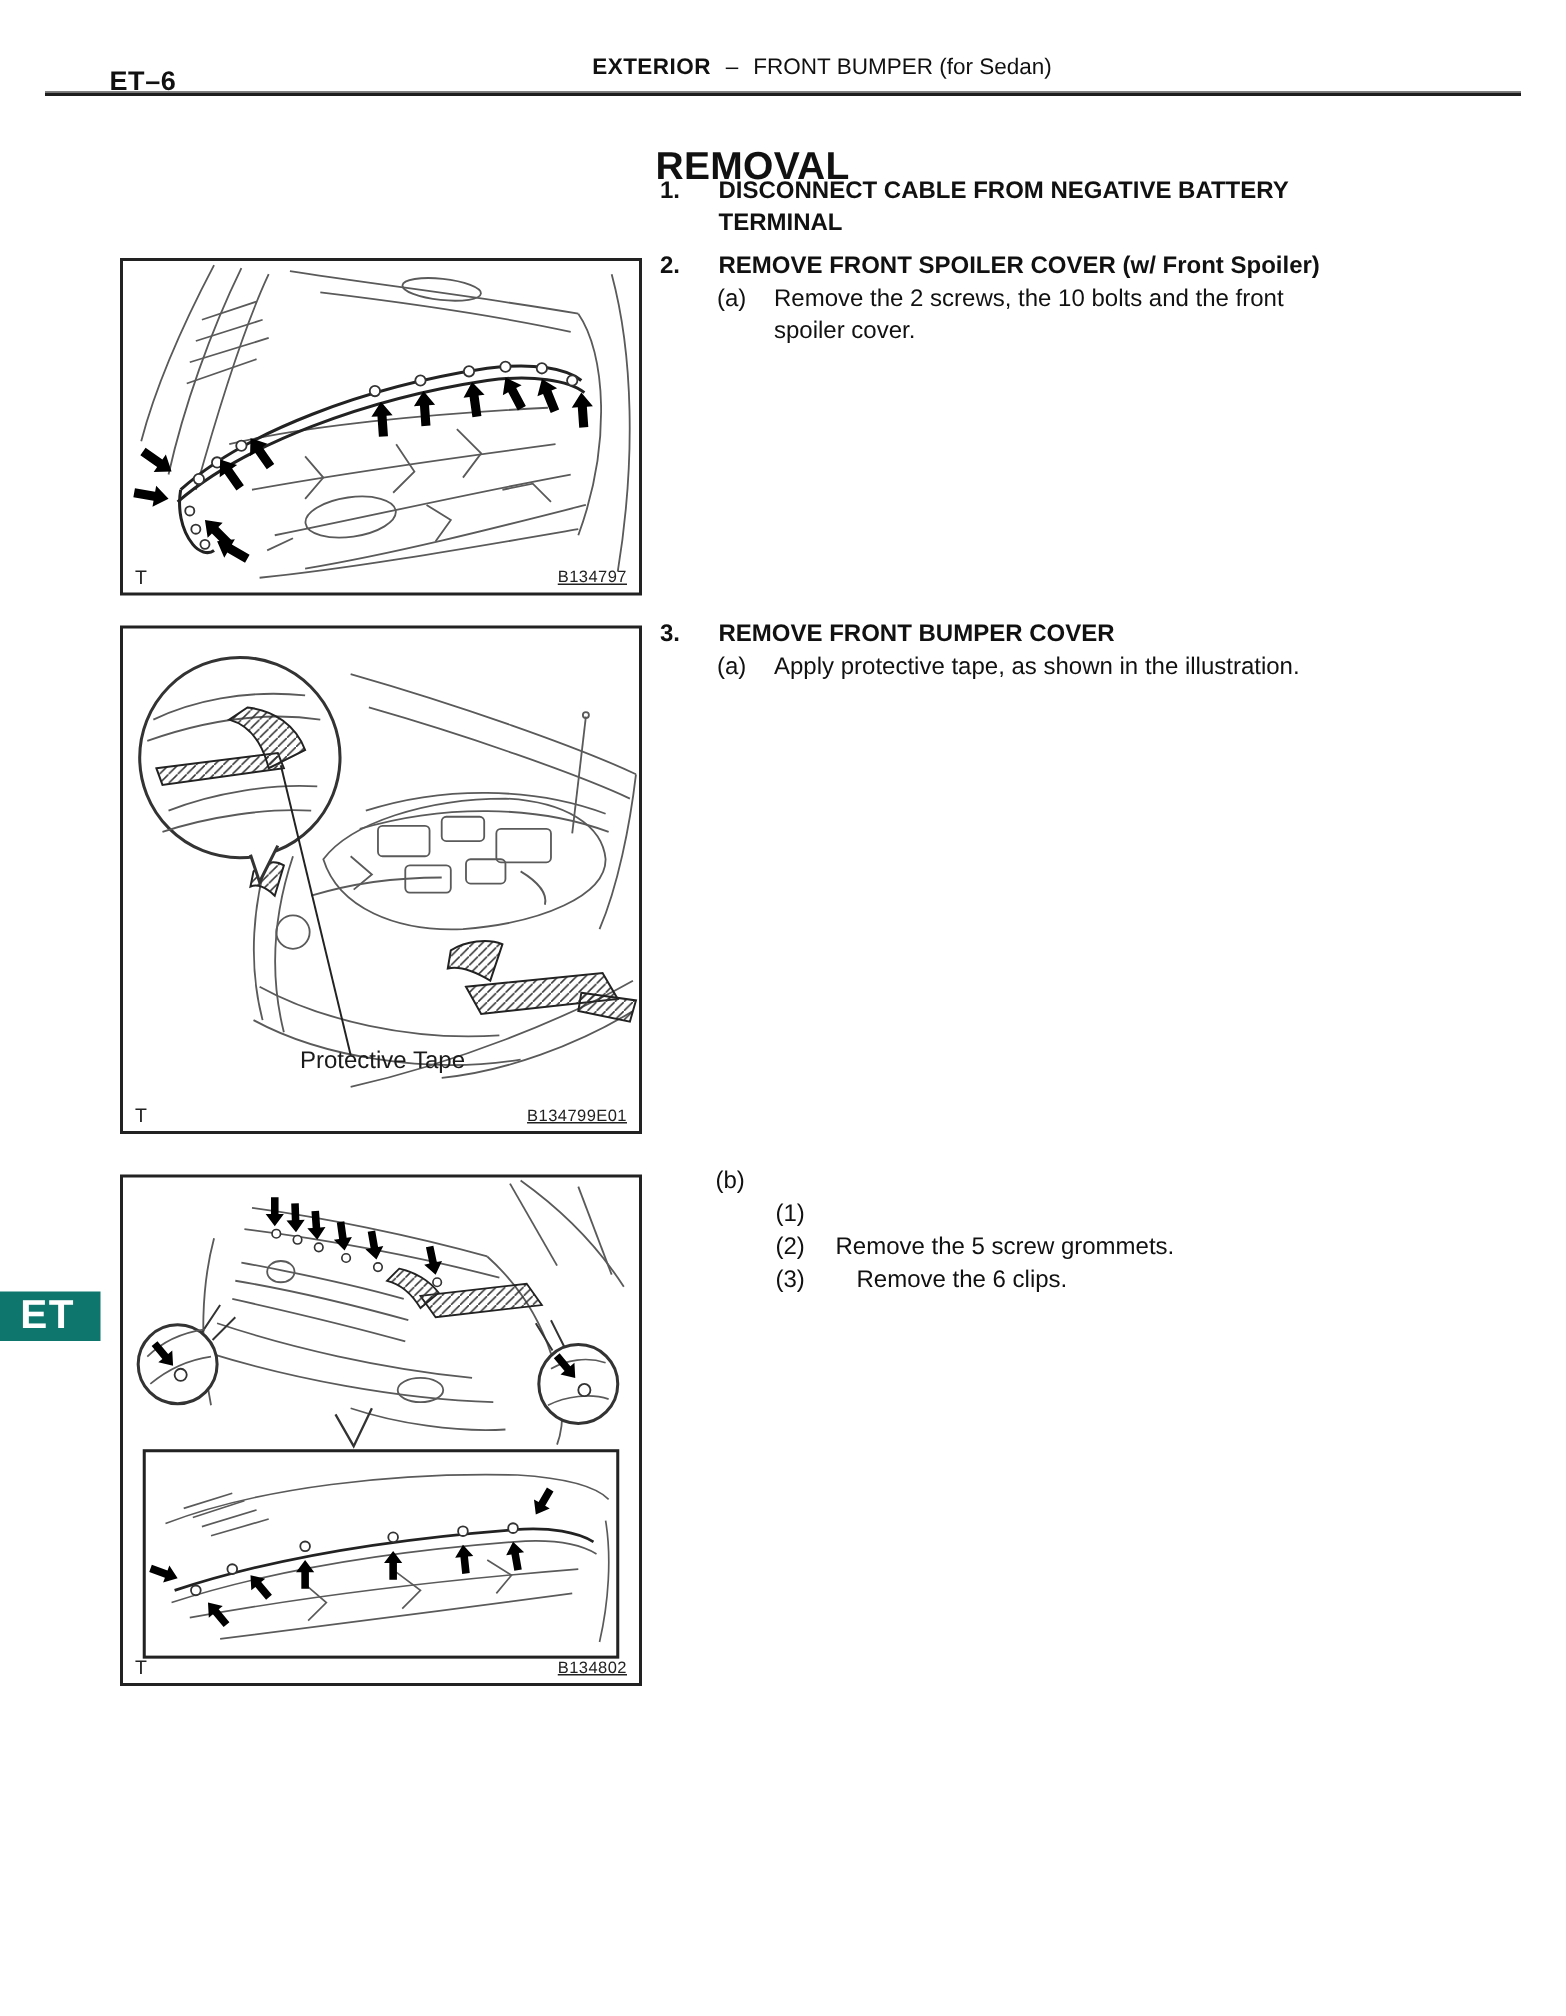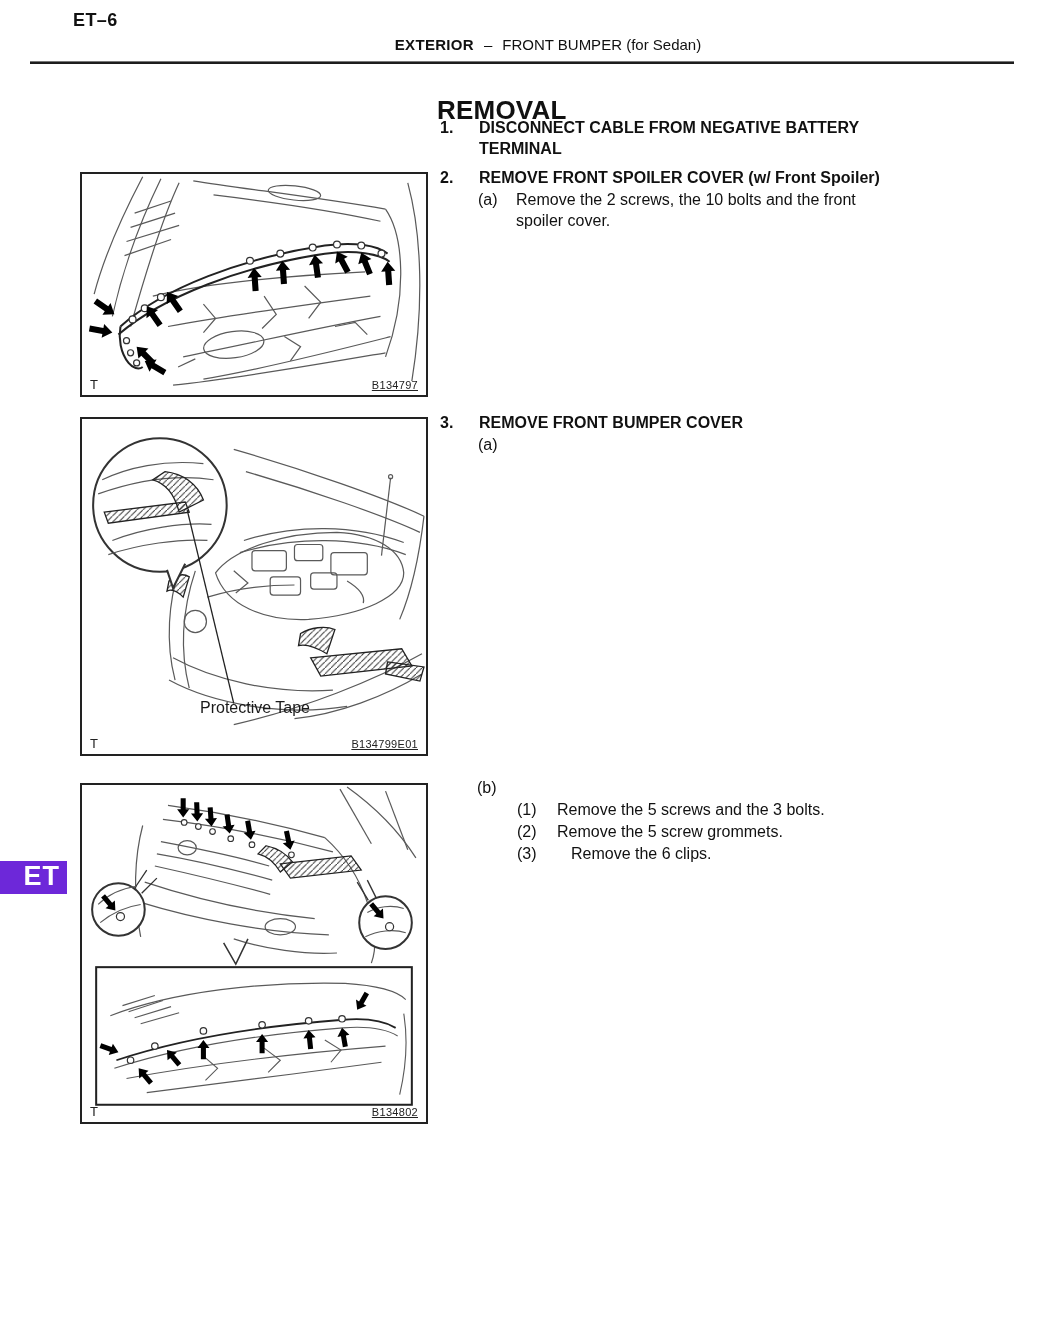--- a/index.html
+++ b/index.html
@@ -1,34 +1,34 @@
 <!DOCTYPE html>
 <html><head>
 <meta charset="utf-8">
 <style>
   html,body{margin:0;padding:0;background:#fff;}
   body{width:1044px;height:1344px;font-family:"Liberation Sans",sans-serif;color:#111;}
   .page{position:relative;width:1044px;height:1344px;background:#ffffff;overflow:hidden;}
   .abs{position:absolute;}
-  .hd-code{left:73px;top:10px;font-size:18px;font-weight:bold;letter-spacing:.4px;}
+  .hd-code{left:73px;top:44px;font-size:18px;font-weight:bold;letter-spacing:.4px;}
   .hd-title{left:0;top:36px;width:1044px;text-align:center;font-size:15px;padding-left:26px;}
   .hd-title b{letter-spacing:.3px;}
   .hd-dash{margin:0 10px;}
   .hd-rule{left:30px;top:61px;width:984px;height:3px;background:#1d1d1d;border-top:1px solid #777;box-sizing:border-box;}
   .title{left:437px;top:74px;font-size:26px;font-weight:bold;letter-spacing:.2px;margin-top:21px;}
   .n{font-size:16px;font-weight:bold;line-height:21px;}
   .h{font-size:16px;font-weight:bold;line-height:21px;}
   .t{font-size:16px;line-height:21px;}
   .fig{position:absolute;background:#fff;border:2px solid #222;}
   .fig svg{position:absolute;left:0;top:0;width:100%;height:100%;}
   .fig-t{position:absolute;left:8px;bottom:3px;font-size:13px;color:#222;}
   .fig-code{position:absolute;right:8px;bottom:4px;font-size:11px;letter-spacing:.3px;color:#222;text-decoration:underline;}
   .fig-note{position:absolute;left:58px;top:280px;width:170px;text-align:right;font-size:16px;color:#1a1a1a;}
-  .et-tab{position:absolute;left:0;top:861px;width:67px;height:33px;background:#6d28d9;color:#fff;
-          font-size:27px;font-weight:bold;text-align:right;padding-right:7px;box-sizing:border-box;
+  .et-tab{position:absolute;left:0;top:861px;width:67px;height:33px;background:#0f766e;color:#fff;
+          font-size:27px;font-weight:bold;text-align:right;padding-right:17px;box-sizing:border-box;
           line-height:31px;letter-spacing:1px;}
 </style>
 </head>
 <body>
 
 <div class="page">
 
   <div class="abs hd-code">ET–6</div>
   <div class="abs hd-title">
     <b>EXTERIOR</b><span class="hd-dash">–</span><span>FRONT BUMPER (for Sedan)</span>
@@ -43,24 +43,24 @@
   <div class="abs h" style="left:479px;top:117px;width:455px">DISCONNECT CABLE FROM NEGATIVE BATTERY TERMINAL</div>
 
   <div class="abs n" style="left:440px;top:167px">2.</div>
   <div class="abs h" style="left:479px;top:167px;width:510px">REMOVE FRONT SPOILER COVER (w/ Front Spoiler)</div>
   <div class="abs t" style="left:478px;top:189px">(a)</div>
   <div class="abs t" style="left:516px;top:189px;width:378px">Remove the 2 screws, the 10 bolts and the front spoiler cover.</div>
 
   <div class="abs n" style="left:440px;top:412px">3.</div>
   <div class="abs h" style="left:479px;top:412px;width:510px">REMOVE FRONT BUMPER COVER</div>
   <div class="abs t" style="left:478px;top:434px">(a)</div>
+  <div class="abs t" style="left:516px;top:434px;width:460px">Apply protective tape, as shown in the illustration.</div>
 
   <div class="abs t" style="left:477px;top:777px">(b)</div>
   <div class="abs t" style="left:517px;top:799px">(1)</div>
-  <div class="abs t" style="left:557px;top:799px;width:390px">Remove the 5 screws and the 3 bolts.</div>
   <div class="abs t" style="left:517px;top:821px">(2)</div>
   <div class="abs t" style="left:557px;top:821px;width:390px">Remove the 5 screw grommets.</div>
   <div class="abs t" style="left:517px;top:843px">(3)</div>
   <div class="abs t" style="left:571px;top:843px;width:390px">Remove the 6 clips.</div>
 
   <div class="fig" style="left:80px;top:172px;width:344px;height:221px">
     <svg viewBox="0 0 340 217">
       <defs>
         <path id="arwA" d="M0,0 L-7,9.5 L-3,9.5 L-3,23 L3,23 L3,9.5 L7,9.5 Z"></path>
       </defs>

